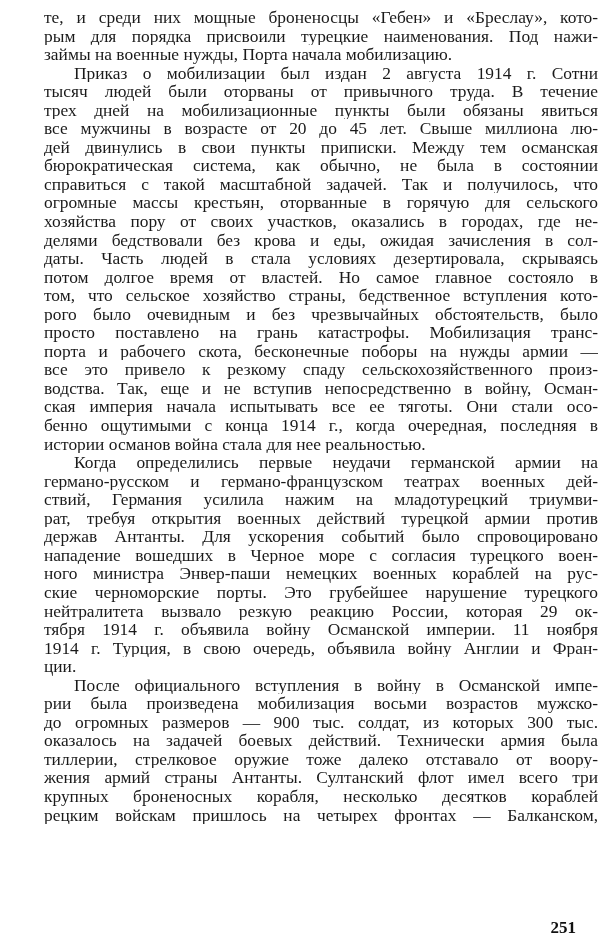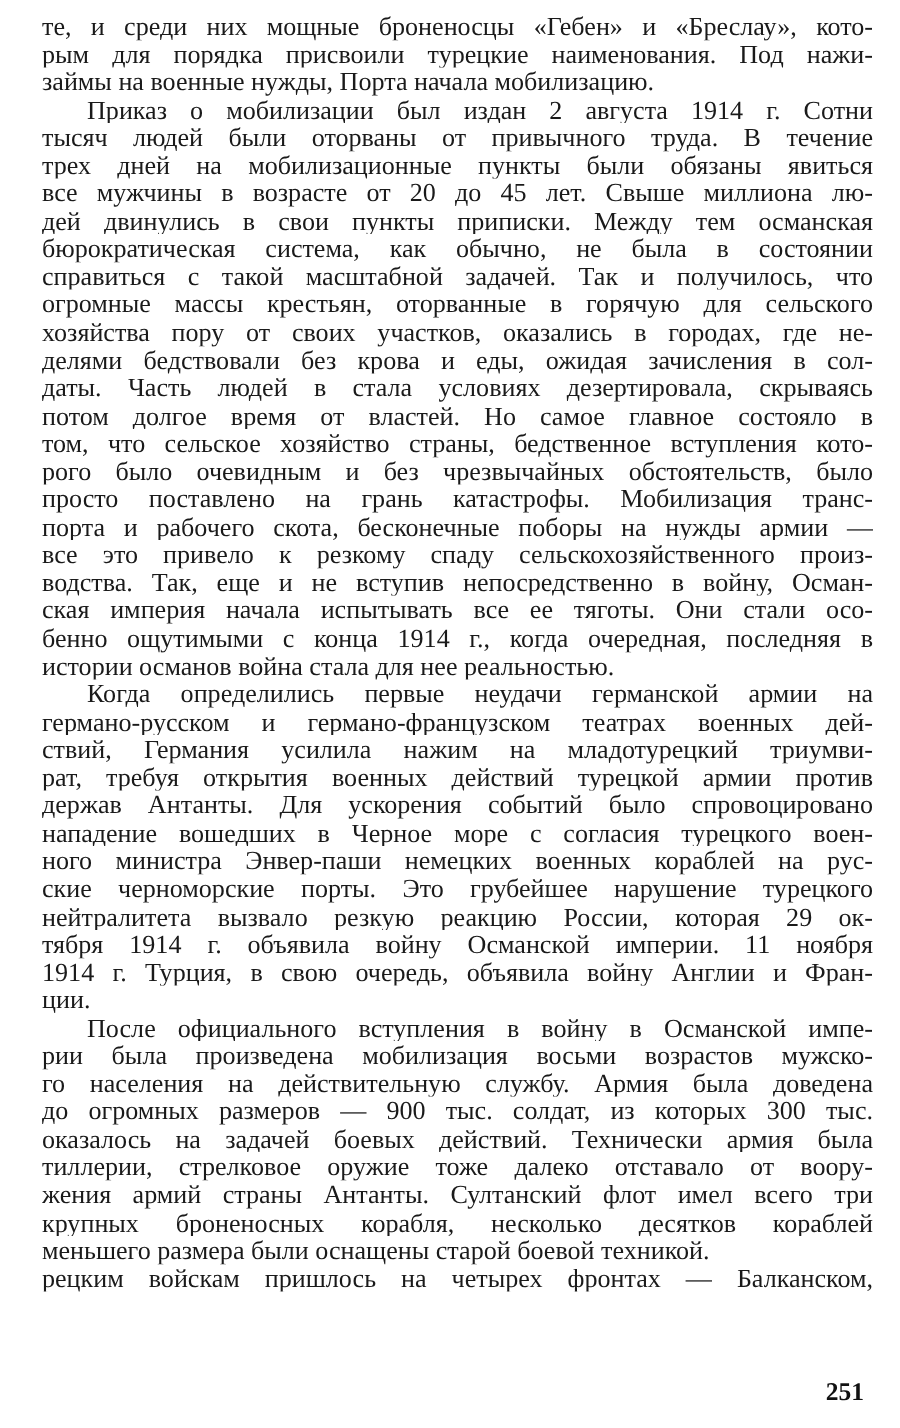--- a/index.html
+++ b/index.html
@@ -1,18 +1,18 @@
 <!DOCTYPE html>
 <html><head>
 <meta charset="utf-8">
 <style>
   html, body { margin: 0; padding: 0; background: #ffffff; }
   body { width: 600px; height: 952px; overflow: hidden; position: relative; }
   .page {
-    position: absolute; left: 28px; top: 8px; width: 554px;
+    position: absolute; left: 44px; top: 8px; width: 554px;
     font-family: "Liberation Serif", "DejaVu Serif", serif;
     font-size: 17.4px; color: #1a1a1a;
   }
   .line {
     height: 18.55px; line-height: 18.55px;
     white-space: nowrap; text-align: justify; text-align-last: justify;
     overflow: hidden;
   }
   .line.indent { padding-left: 30px; }
   .line.last { text-align-last: left; }
@@ -57,22 +57,20 @@
     <div class="line">держав Антанты. Для ускорения событий было спровоцировано</div>
     <div class="line">нападение вошедших в Черное море с согласия турецкого воен-</div>
     <div class="line">ного министра Энвер-паши немецких военных кораблей на рус-</div>
     <div class="line">ские черноморские порты. Это грубейшее нарушение турецкого</div>
     <div class="line">нейтралитета вызвало резкую реакцию России, которая 29 ок-</div>
     <div class="line">тября 1914 г. объявила войну Османской империи. 11 ноября</div>
     <div class="line">1914 г. Турция, в свою очередь, объявила войну Англии и Фран-</div>
     <div class="line last">ции.</div>
     <div class="line indent">После официального вступления в войну в Османской импе-</div>
     <div class="line">рии была произведена мобилизация восьми возрастов мужско-</div>
-    <div class="line">го населения на действительную службу. Армия была доведена</div>
     <div class="line">до огромных размеров — 900 тыс. солдат, из которых 300 тыс.</div>
     <div class="line">оказалось на задачей боевых действий. Технически армия была</div>
     <div class="line">тиллерии, стрелковое оружие тоже далеко отставало от воору-</div>
     <div class="line">жения армий страны Антанты. Султанский флот имел всего три</div>
     <div class="line">крупных броненосных корабля, несколько десятков кораблей</div>
-    <div class="line last">меньшего размера были оснащены старой боевой техникой.</div>
     <div class="line">рецким войскам пришлось на четырех фронтах — Балканском,</div>
   </div>
 <div class="page-number">251</div>
 
 </body></html>

